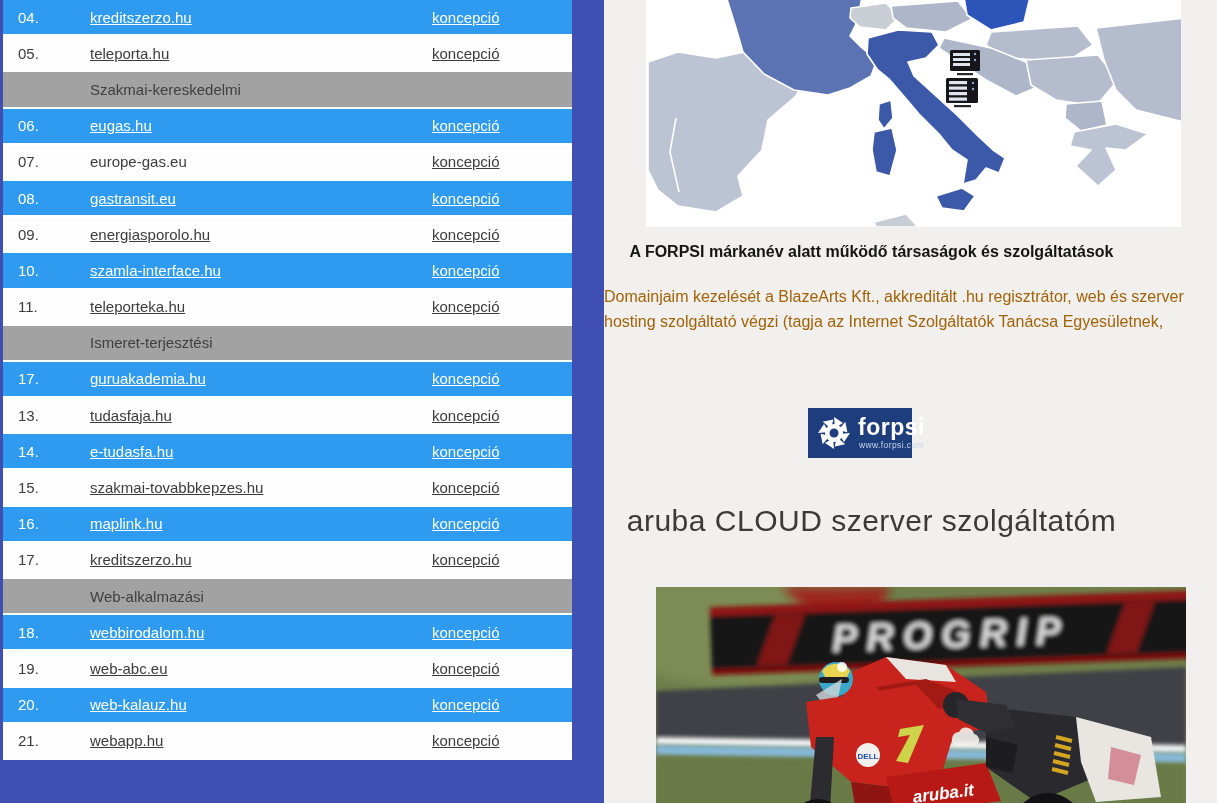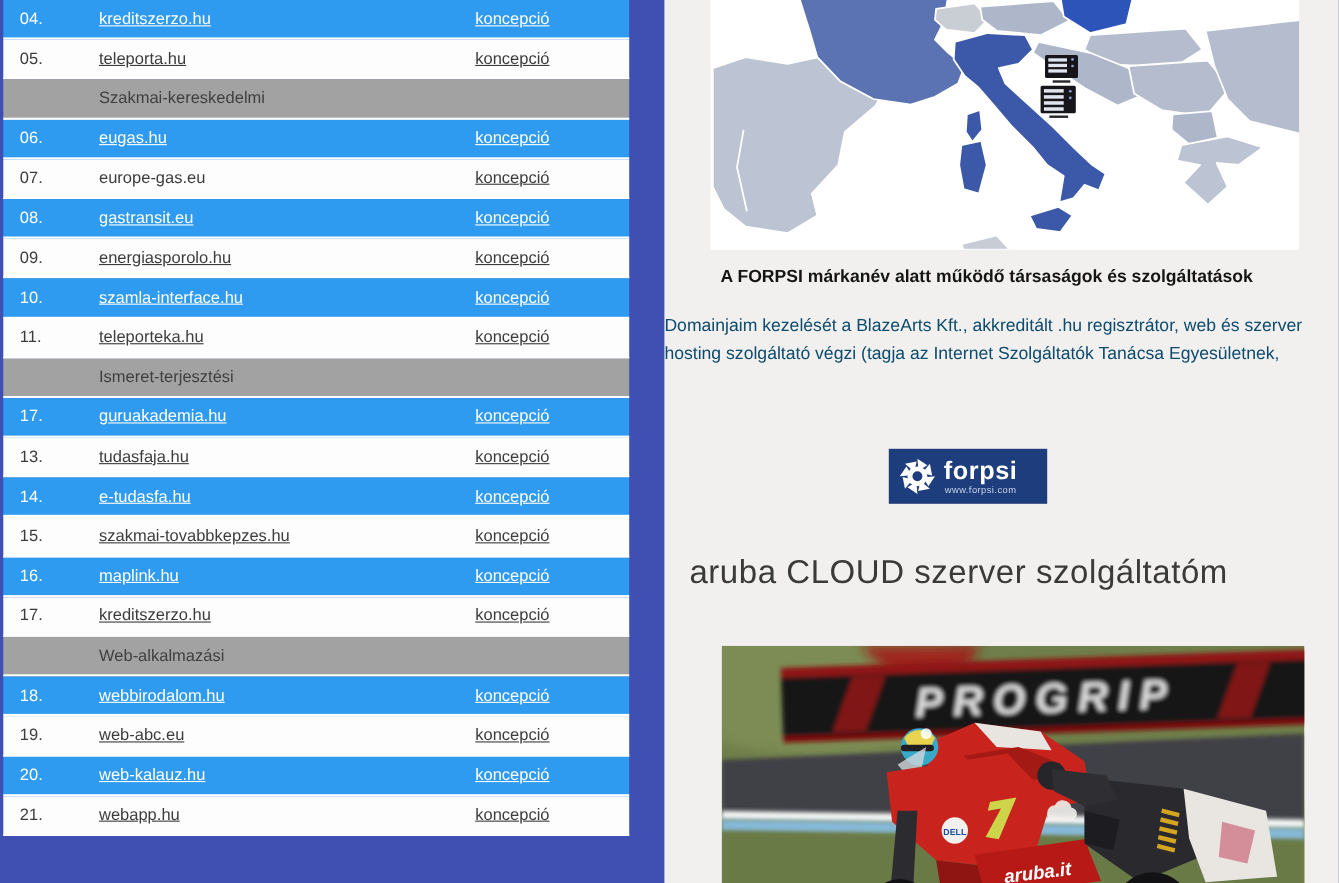--- a/index.html
+++ b/index.html
@@ -36,28 +36,28 @@
   .konc{position:absolute;left:429px;}
   .sectionlabel{margin-left:87px;}
   
   .content{
     position:absolute;left:604px;top:0;width:650px;height:803px;
     background:var(--panelBg);
   }
   .map-figure{position:absolute;left:42px;top:0;width:535px;height:227px;background:#ffffff;}
   .map-figure svg{display:block;width:535px;height:227px;}
   .forpsi-heading{
-    position:absolute;left:0;top:243px;width:535px;text-align:right;
+    position:absolute;left:0;top:243px;width:535px;text-align:center;
     font-size:16px;font-weight:bold;color:#151515;white-space:nowrap;overflow:visible;
   }
   .para{position:absolute;left:0;top:284px;width:535px;text-align:center;
-    font-size:16px;line-height:25px;color:#0c4a6e;}
+    font-size:16px;line-height:25px;color:#a16207;}
   .para div{white-space:nowrap;}
   .forpsi-logo{
-    position:absolute;left:204px;top:408px;width:144px;height:50px;
+    position:absolute;left:204px;top:408px;width:104px;height:50px;
     background:var(--forpsiNavy);display:flex;align-items:center;cursor:pointer;
   }
   .forpsi-logo .mark{margin-left:9px;width:34px;height:34px;flex:0 0 auto;}
   .forpsi-logo .words{margin-left:7px;display:flex;flex-direction:column;align-items:center;}
   .forpsi-logo .brand{color:#ffffff;font-weight:bold;font-size:23px;line-height:23px;letter-spacing:.5px;}
   .forpsi-logo .url{color:#c9d4ea;font-size:8.5px;letter-spacing:.4px;margin-top:1px;}
   .aruba-heading{
     position:absolute;left:0;top:504px;width:535px;text-align:center;
     font-size:30px;font-weight:300;color:#3a3a3a;white-space:nowrap;letter-spacing:.5px;
   }

